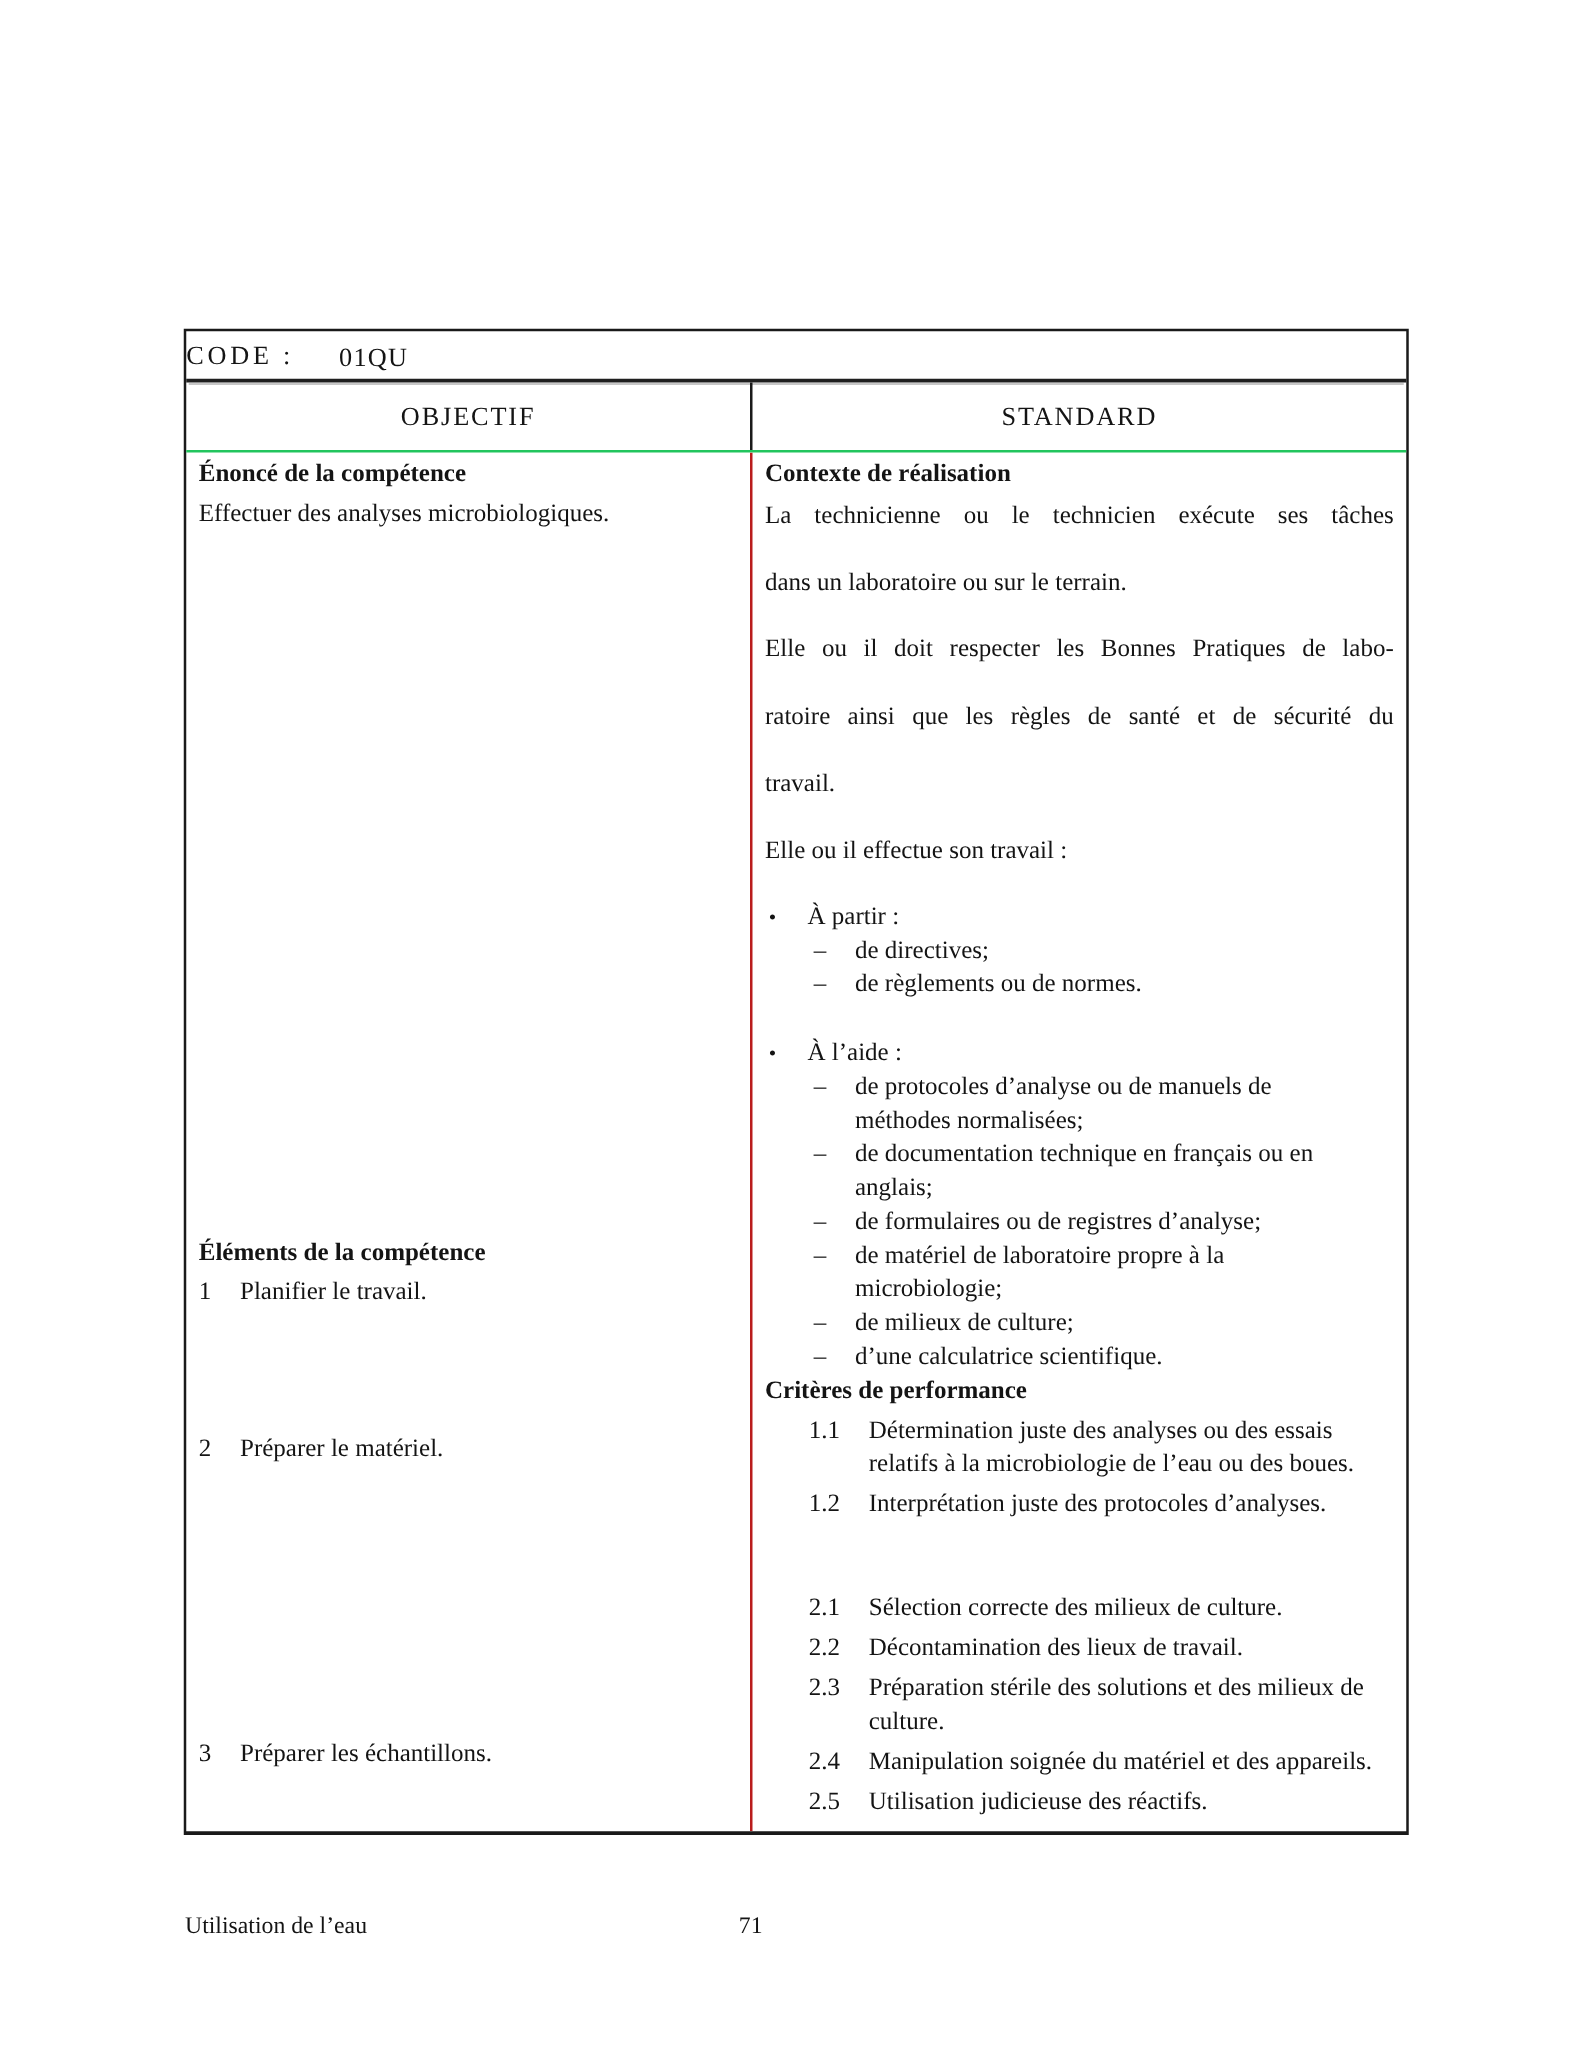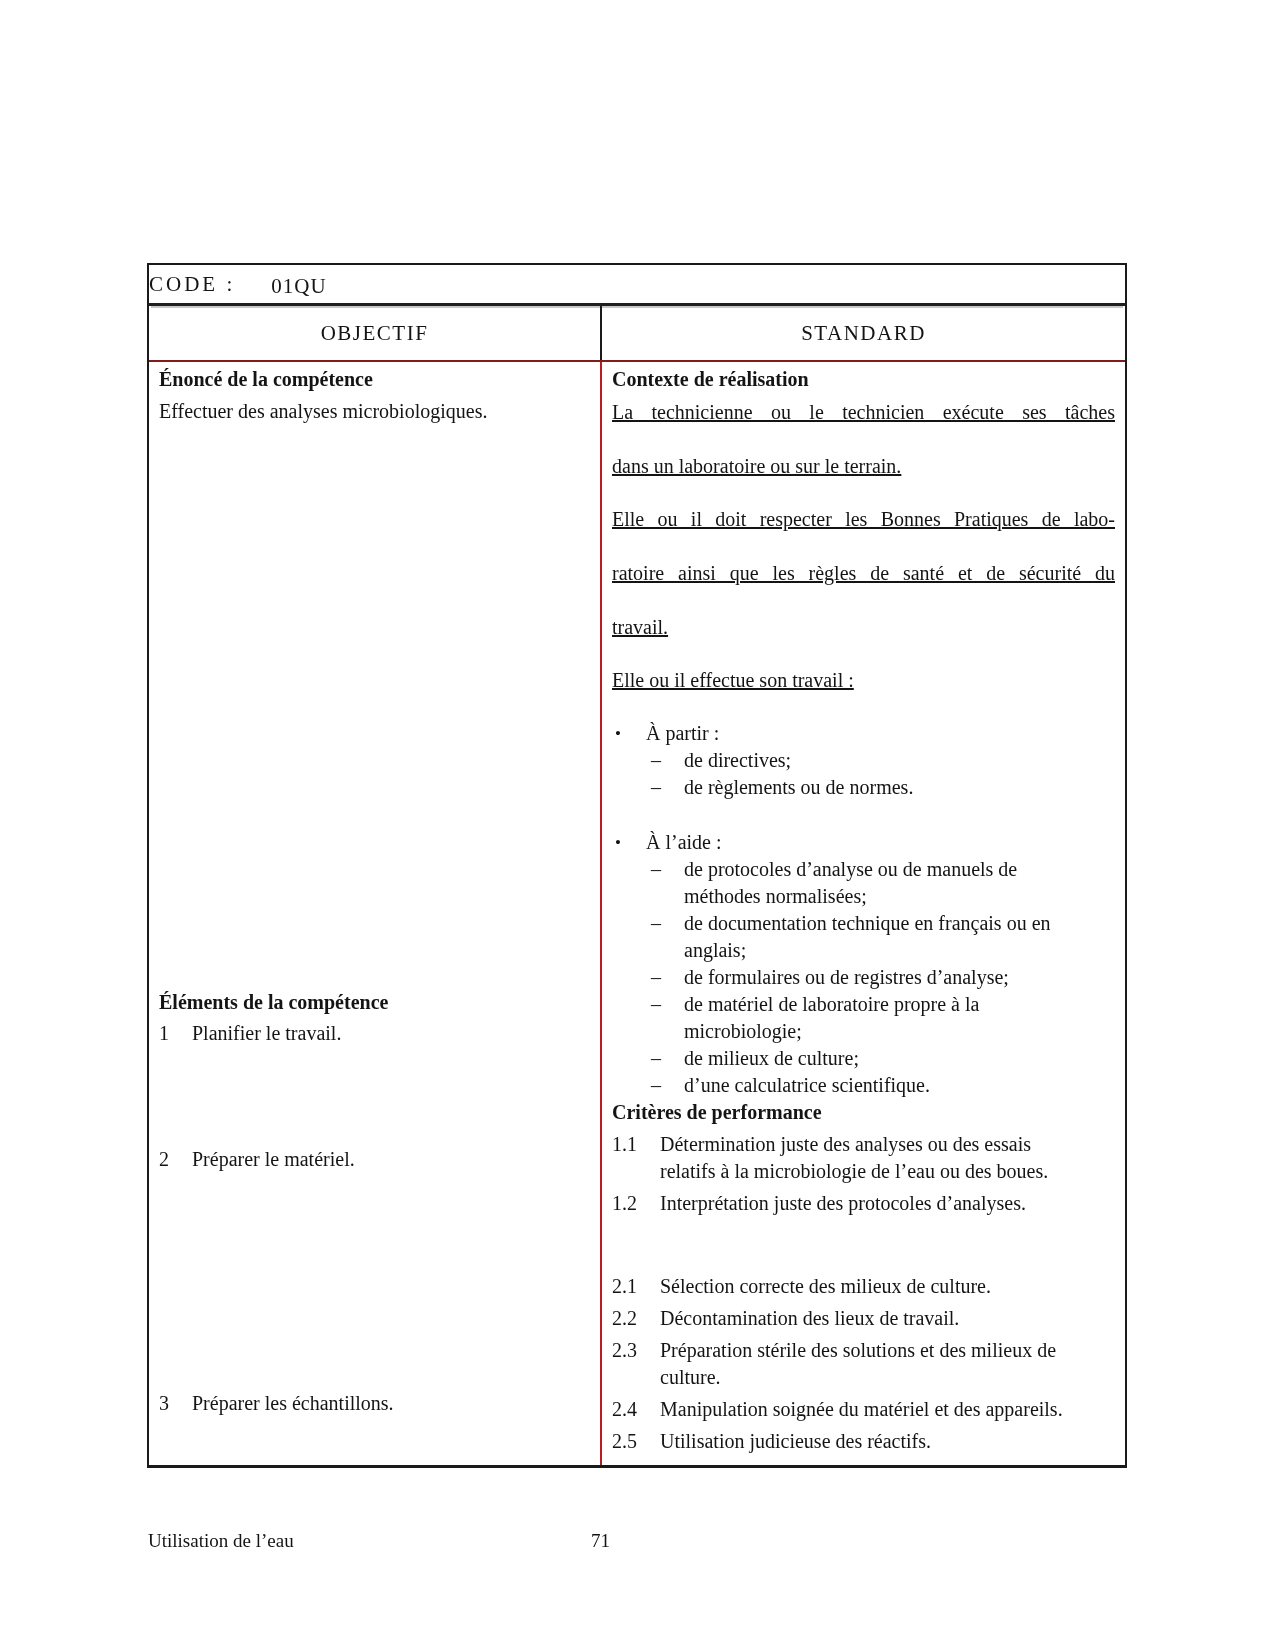--- a/index.html
+++ b/index.html
@@ -15,21 +15,21 @@
   
   .code-row{
     height:38px;border-bottom:3px solid #1f1f1f;
     display:flex;align-items:center;
     font-size:21px;
     box-shadow:0 4px 0 -2px rgba(130,130,130,0.45);
   }
   .code-label{letter-spacing:3px;}
   .code-value{margin-left:36px;letter-spacing:1px;position:relative;top:2px;}
   
-  .head-row{display:flex;height:54px;border-bottom:2px solid #7f1d1d;font-family:Liberation Serif, serif;}
+  .head-row{display:flex;height:54px;border-bottom:2px solid #22c55e;font-family:Liberation Serif, serif;}
   .head-cell{display:flex;align-items:center;justify-content:center;
     font-size:21px;letter-spacing:1.5px;}
   .head-cell.hc-left{width:451px;border-right:2px solid #1a1a1a;}
   .head-cell.hc-right{flex:1;text-align:right;}
   
   .body-row{display:flex;height:1103px;overflow:hidden;}
   .cell-left{width:451px;border-right:2px solid #b91c1c;position:relative;}
   .cell-right{flex:1;padding:4px 10px 0 10px;font-size:20px;line-height:27px;}
   .bold{font-weight:bold;}
   
@@ -37,35 +37,35 @@
   .l-enonce-title{top:4px;}
   .l-enonce-text{top:36px;}
   .l-elements-title{top:627px;}
   .l-item{display:flex;}
   .l-item .lnum{width:33px;flex:0 0 33px;}
   .l-item-1{top:658px;}
   .l-item-2{top:784px;}
   .l-item-3{top:1028px;}
   
   .r-title{font-weight:bold;margin:0 0 6px 0;}
-  .par{margin:0 0 26px 0;text-decoration:underline;}
+  .par{margin:0 0 26px 0;}
   .par:last-of-type{margin-bottom:0;}
   .jl{text-align:justify;}
   .jl::after{content:"";display:inline-block;width:100%;height:0;}
   .bullet-group{margin:0;}
   .bg-1{margin-bottom:28px;}
   .b-row{display:flex;padding-left:3px;}
   .b-marker{width:31px;flex:0 0 31px;font-size:17px;}
   .sub-row{display:flex;padding-left:39px;}
   .sub-dash{width:33px;flex:0 0 33px;}
   .sub-text{max-width:380px;}
   .crit-title{font-weight:bold;margin:0 0 5px 0;}
   .crit-group{margin:0;}
   .cg-2{margin-top:56px;}
-  .crit-item{display:flex;margin-bottom:5px;}
+  .crit-item{display:flex;margin-bottom:5px;justify-content:flex-end;}
   .crit-num{width:48px;flex:0 0 48px;}
   .crit-text{flex:1;max-width:420px;}
   
   .footer-left{position:absolute;left:148px;top:1530px;font-size:19px;}
   .footer-page{position:absolute;left:591px;top:1530px;font-size:19px;}
 </style>
 </head>
 <body>
 
 <div class="page">

